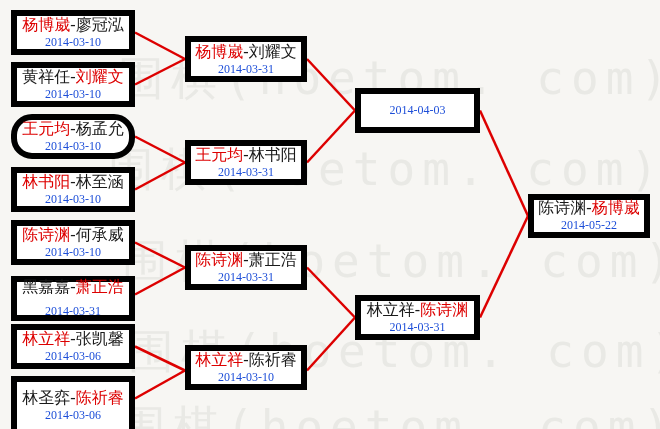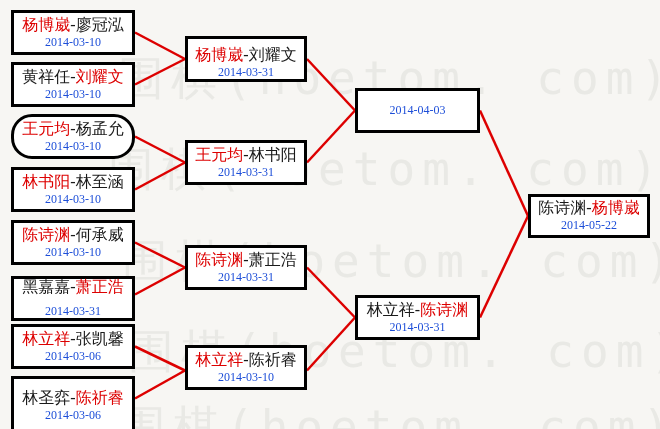--- a/index.html
+++ b/index.html
@@ -21,21 +21,21 @@
     z-index:0;
   }
   #wires{
     position:absolute;left:0;top:0;width:660px;height:429px;
     z-index:1;pointer-events:none;
   }
   .match{
     position:absolute;
     box-sizing:border-box;
     background:#ffffff;
-    border:3px solid #6d28d9;
+    border:6px solid #6d28d9;
     display:flex;flex-direction:column;
     align-items:center;justify-content:center;
     line-height:1.18;
     z-index:2;
     cursor:pointer;
   }
   .names{font-size:16px;white-space:nowrap;}
   .date{font-size:12px;color:#1d4ed8;white-space:nowrap;}
   .p-red{color:#dd0000;}
   .p-black{color:#1a1a1a;}

